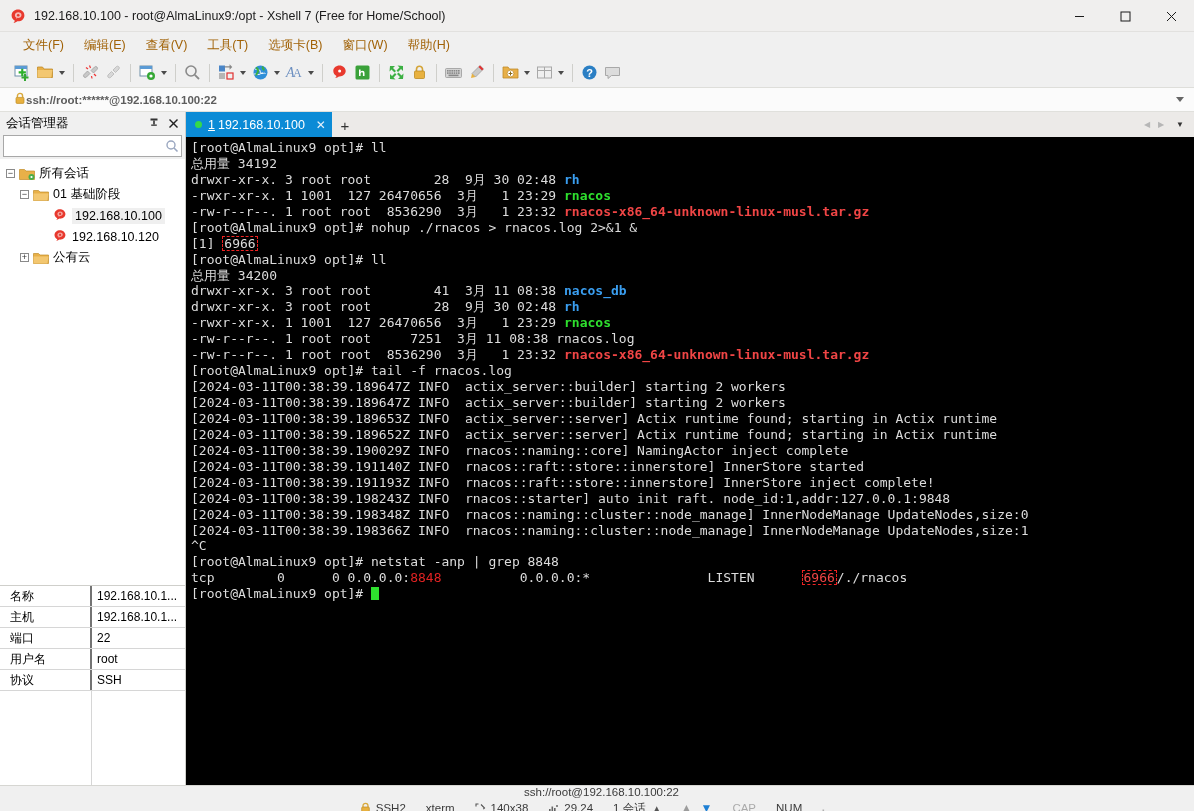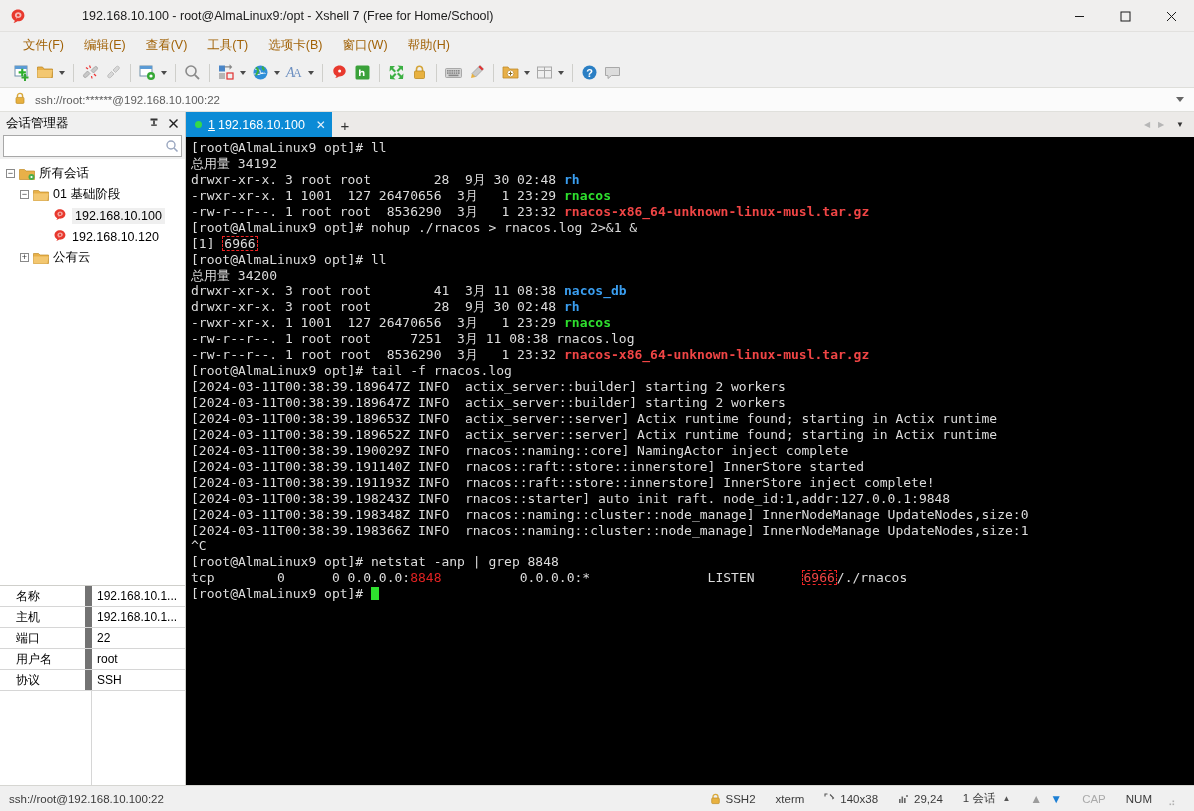--- a/index.html
+++ b/index.html
@@ -17,21 +17,20 @@
     position: relative;
   }
 
   
   .titlebar {
     height: 20px; min-height: 32px;
     display: flex; align-items: center;
     background: #f0efee;
     border-bottom: 1px solid #e2e1df;
     position: relative;
-    gap: 48px;
   }
   .titlebar .app-icon {
     width: 16px; height: 16px; margin-left: 10px; margin-right: 8px;
     flex: 0 0 auto;
   }
   .titlebar .title-text {
     font-size: 12.5px; color: #1b1b1b; white-space: nowrap;
   }
   .wincontrols {
     position: absolute; right: 0; top: 0; height: 32px;
@@ -79,21 +78,21 @@
 
   
   .addrbar {
     height: 24px; min-height: 24px;
     display: flex; align-items: center;
     background: #fbfbfb;
     border-bottom: 1px solid #e0e0dc;
     padding-left: 14px; position: relative;
   }
   .addrbar .addr-text {
-    font-size: 11.5px; color: #5d5d5d; margin-left: 9px;
+    font-size: 11.5px; color: #5d5d5d;  font-weight: bold;
   }
   .addrbar .addr-caret {
     position: absolute; right: 10px;
     width: 0; height: 0;
     border-left: 4px solid transparent;
     border-right: 4px solid transparent;
     border-top: 5px solid #666;
   }
 
   
@@ -165,23 +164,23 @@
     height: 200px; min-height: 200px;
     background: #fff; border-top: 1px solid #cfcfcb;
     display: flex; flex-direction: column;
   }
   .prow {
     display: flex; height: 21px;
     border-bottom: 1px solid #d6d6d6;
     font-size: 12px; color: #000;
   }
   .prow .pk {
-    width: 92px; min-width: 92px; padding-left: 16px;
+    width: 92px; min-width: 92px; padding-left: 10px;
     display: flex; align-items: center;
-    border-right: 7px solid #737373;
+    border-right: 2px solid #737373;
   }
   .prow .pv {
     flex: 1 1 auto; padding-left: 5px;
     display: flex; align-items: center; overflow: hidden;
     white-space: nowrap;
   }
   .prow-filler { flex: 1 1 auto; display: flex; }
   .prow-filler .pk {
     width: 92px; min-width: 92px; border-right: 1px solid #d6d6d6;
   }
@@ -254,20 +253,21 @@
   }
 
   
   .statusbar {
     height: 26px; min-height: 26px;
     display: flex; align-items: center;
     background: #f0f0f0;
     border-top: 1px solid #d6d6d2;
     font-size: 11.5px; color: #3a3a3a;
     position: relative;
+    flex-direction: column;
   }
   .sb-left { padding-left: 9px; flex: 1 1 auto; white-space: nowrap; }
   .sb-right { display: flex; align-items: center; padding-right: 16px; }
   .sb-item {
     display: flex; align-items: center; white-space: nowrap;
     padding: 0 10px; height: 20px;
   }
   .sb-dim { color: #aaa; }
   .sb-grip {
     width: 12px; height: 12px; margin-left: 2px; margin-right: 2px;

